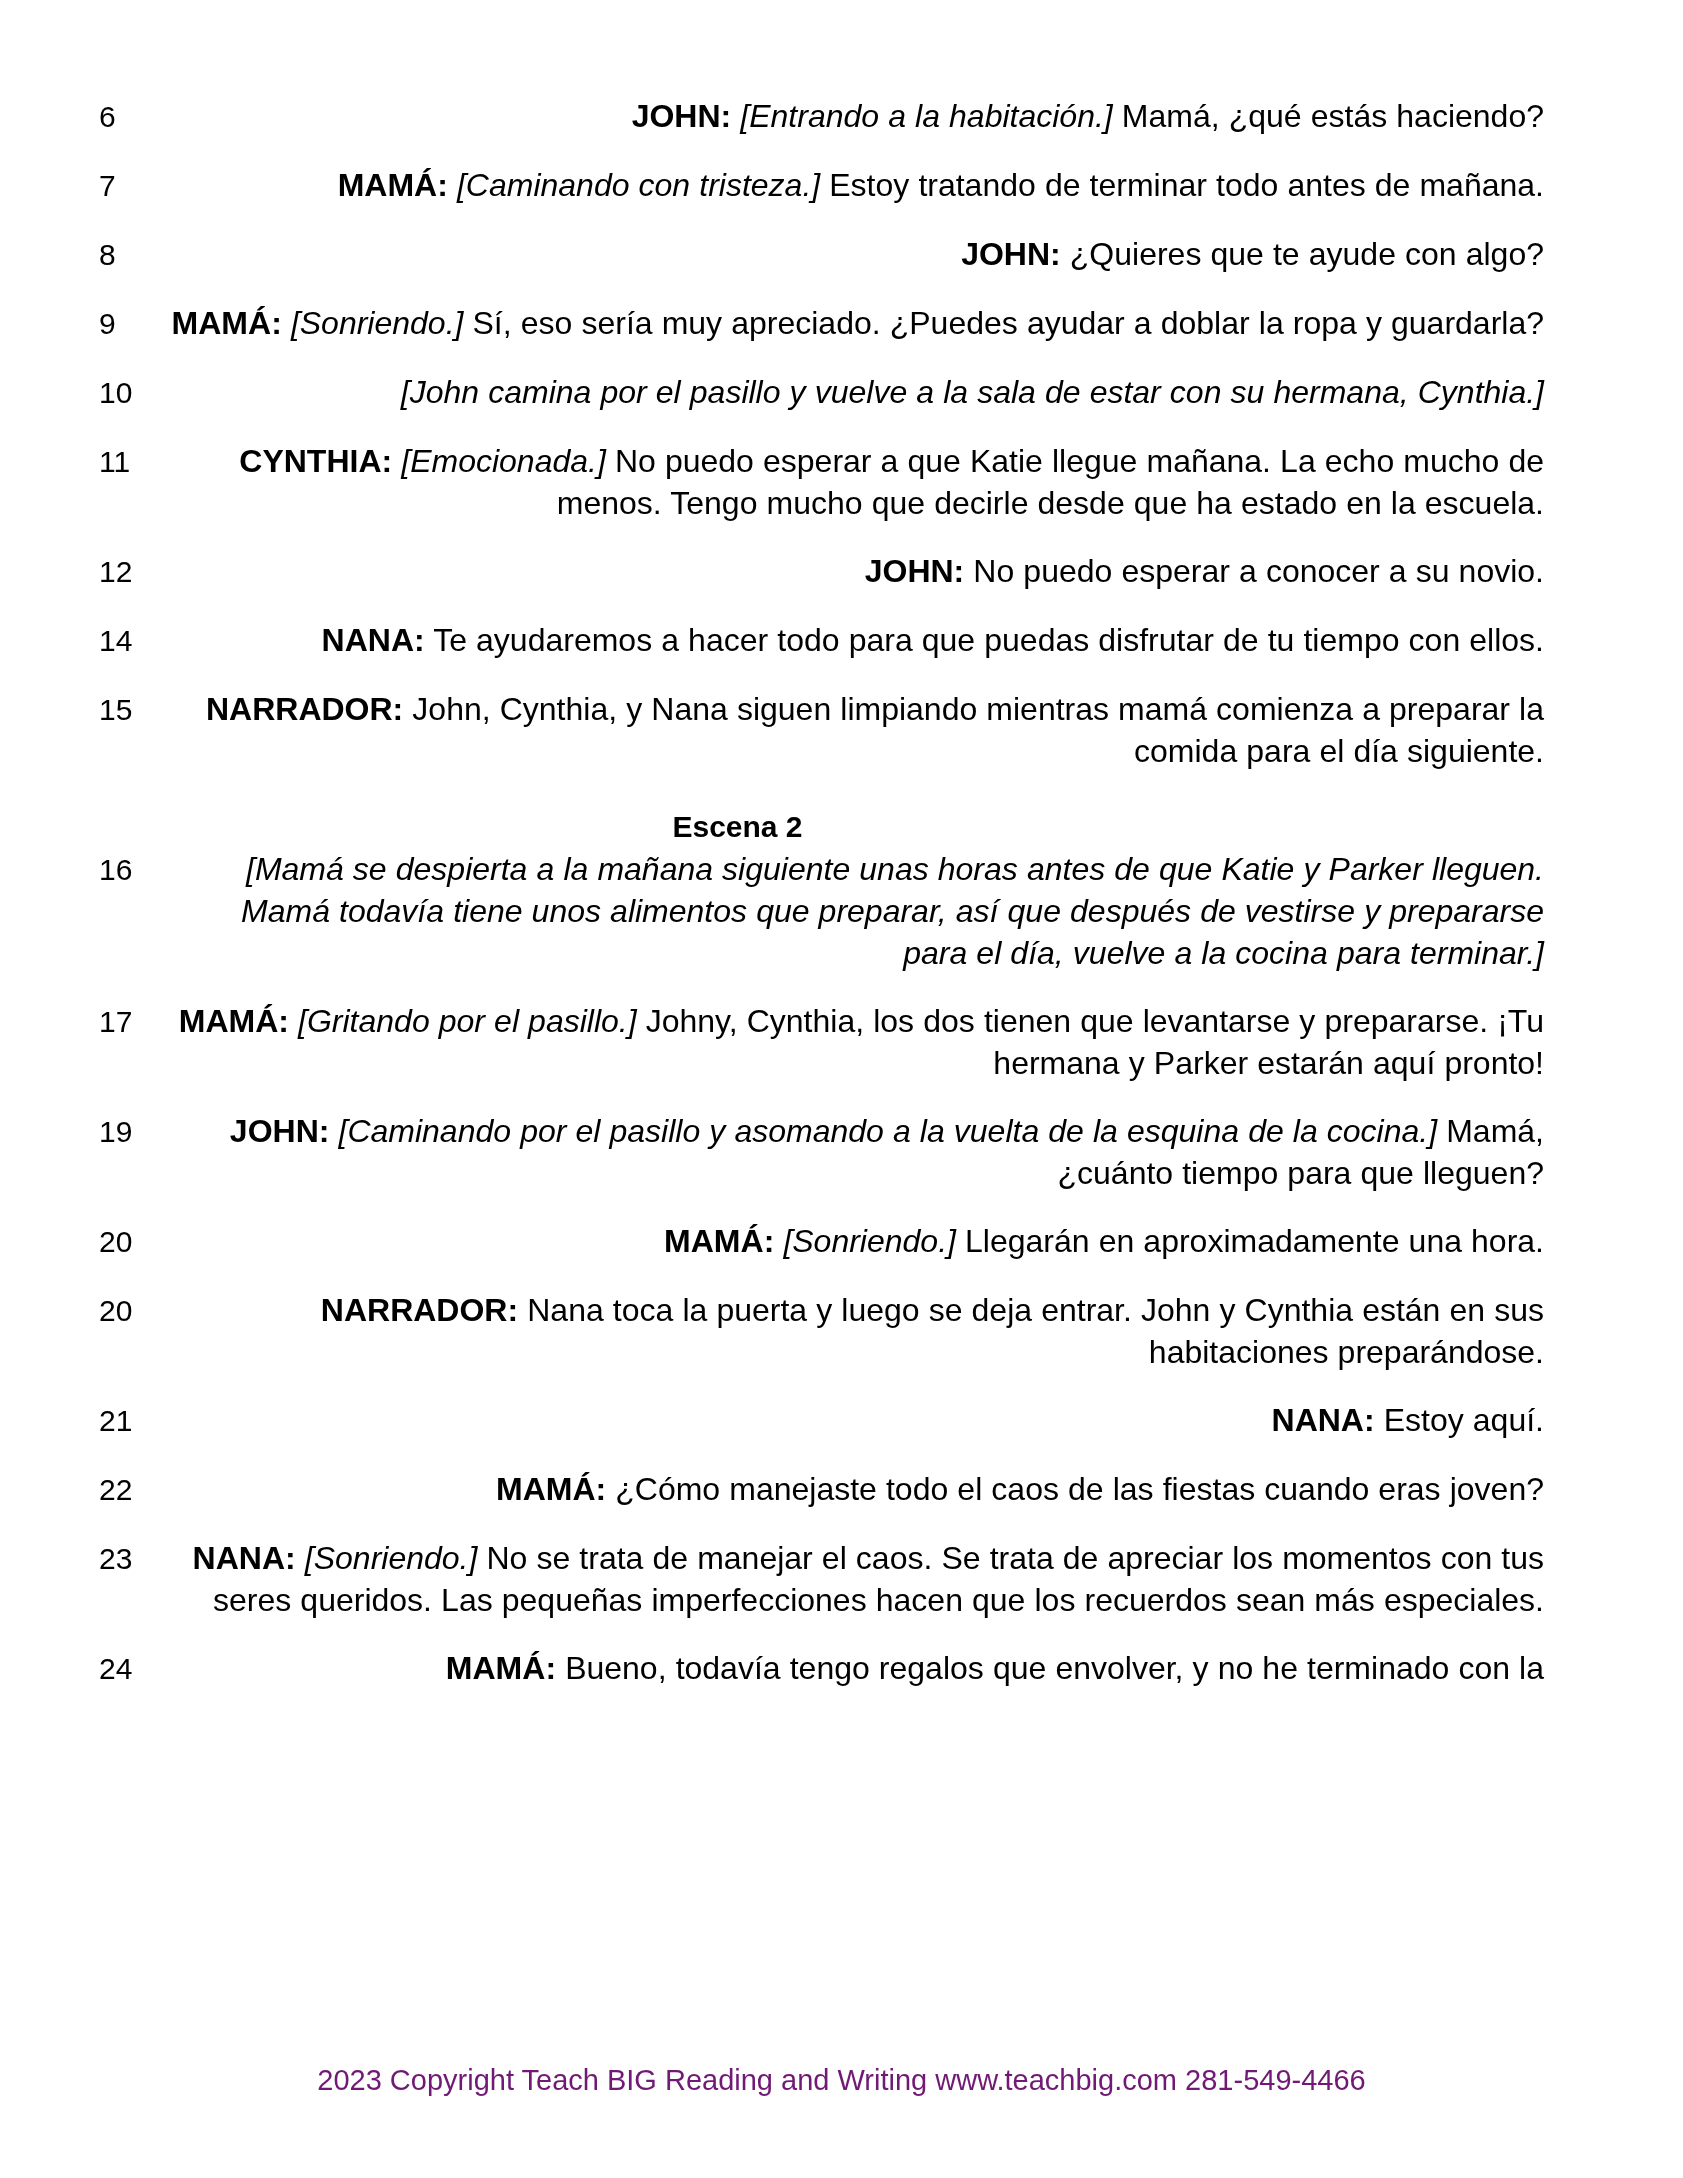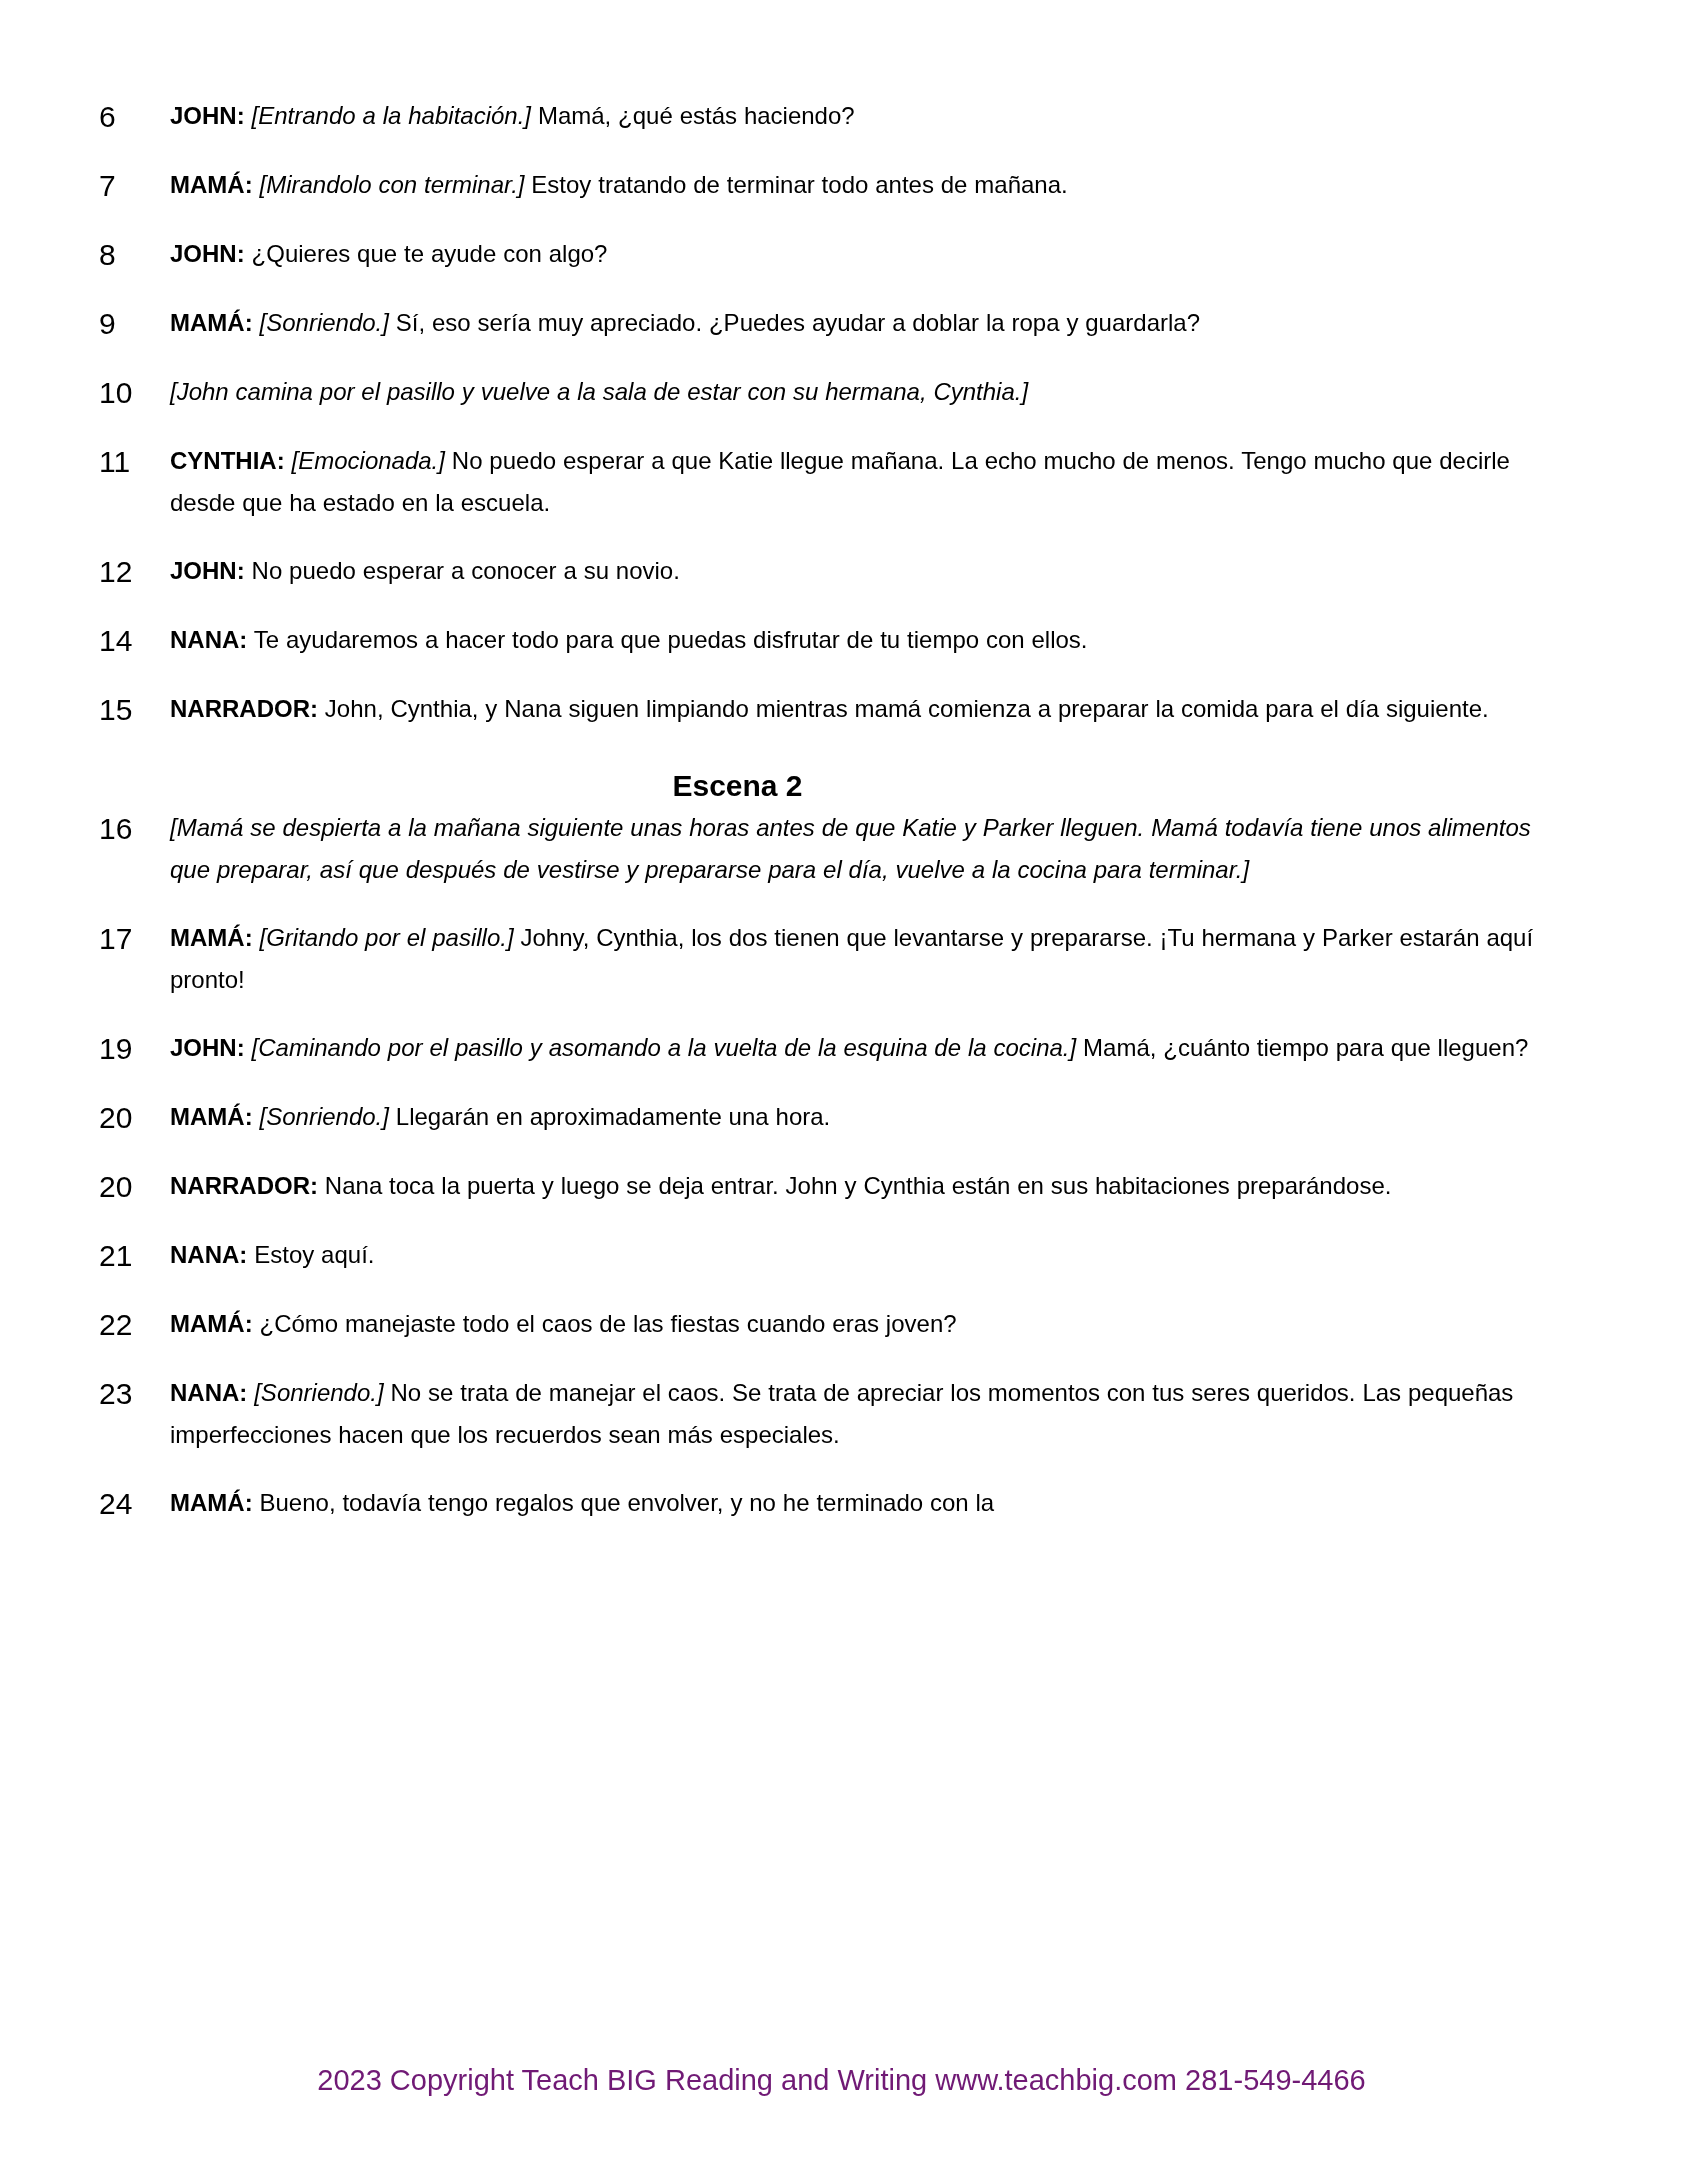--- a/index.html
+++ b/index.html
@@ -32,23 +32,23 @@
   .line-number {
     width: 71px;
     flex: 0 0 71px;
     font-size: 30px;
     line-height: 42px;
     text-align: left;
     padding-top: 1px;
   }
   .line-body {
     flex: 1 1 auto;
-    font-size: 24px;
+    font-size: 32px;
     line-height: 42px;
-    text-align: left;
+    text-align: right;
     word-spacing: 0.2px;
   }
   .speaker {
     font-weight: bold;
   }
   .direction {
     font-style: italic;
   }
   .scene-heading {
     text-align: center;
@@ -76,21 +76,21 @@
 <div class="page">
 
   <div class="content">
     <div id="lines-part1">
         <div class="script-line">
           <div class="line-number">6</div>
           <div class="line-body"><span class="speaker">JOHN:</span> <span class="direction">[Entrando a la habitación.]</span><span class="dialogue"> Mamá, ¿qué estás haciendo?</span></div>
         </div>
         <div class="script-line">
           <div class="line-number">7</div>
-          <div class="line-body"><span class="speaker">MAMÁ:</span> <span class="direction">[Mirandolo con terminar.]</span><span class="dialogue"> Estoy tratando de terminar todo antes de mañana.</span></div>
+          <div class="line-body"><span class="speaker">MAMÁ:</span> <span class="direction">[Caminando con tristeza.]</span><span class="dialogue"> Estoy tratando de terminar todo antes de mañana.</span></div>
         </div>
         <div class="script-line">
           <div class="line-number">8</div>
           <div class="line-body"><span class="speaker">JOHN:</span> <span class="dialogue"> ¿Quieres que te ayude con algo?</span></div>
         </div>
         <div class="script-line">
           <div class="line-number">9</div>
           <div class="line-body"><span class="speaker">MAMÁ:</span> <span class="direction">[Sonriendo.]</span><span class="dialogue"> Sí, eso sería muy apreciado. ¿Puedes ayudar a doblar la ropa y guardarla?</span></div>
         </div>
         <div class="script-line">

